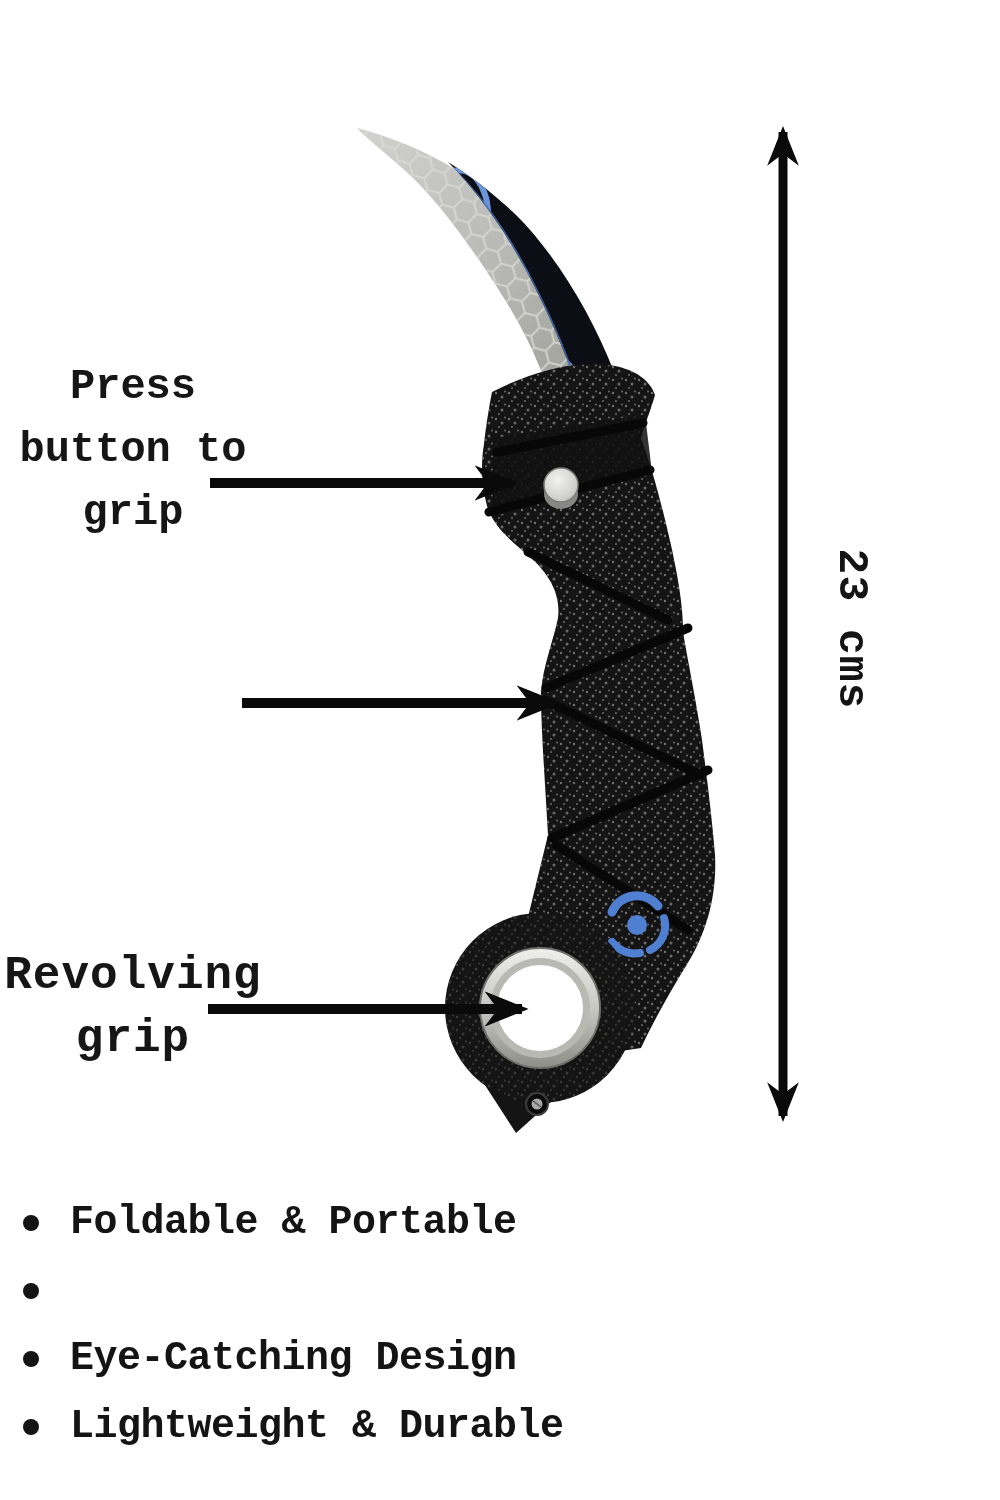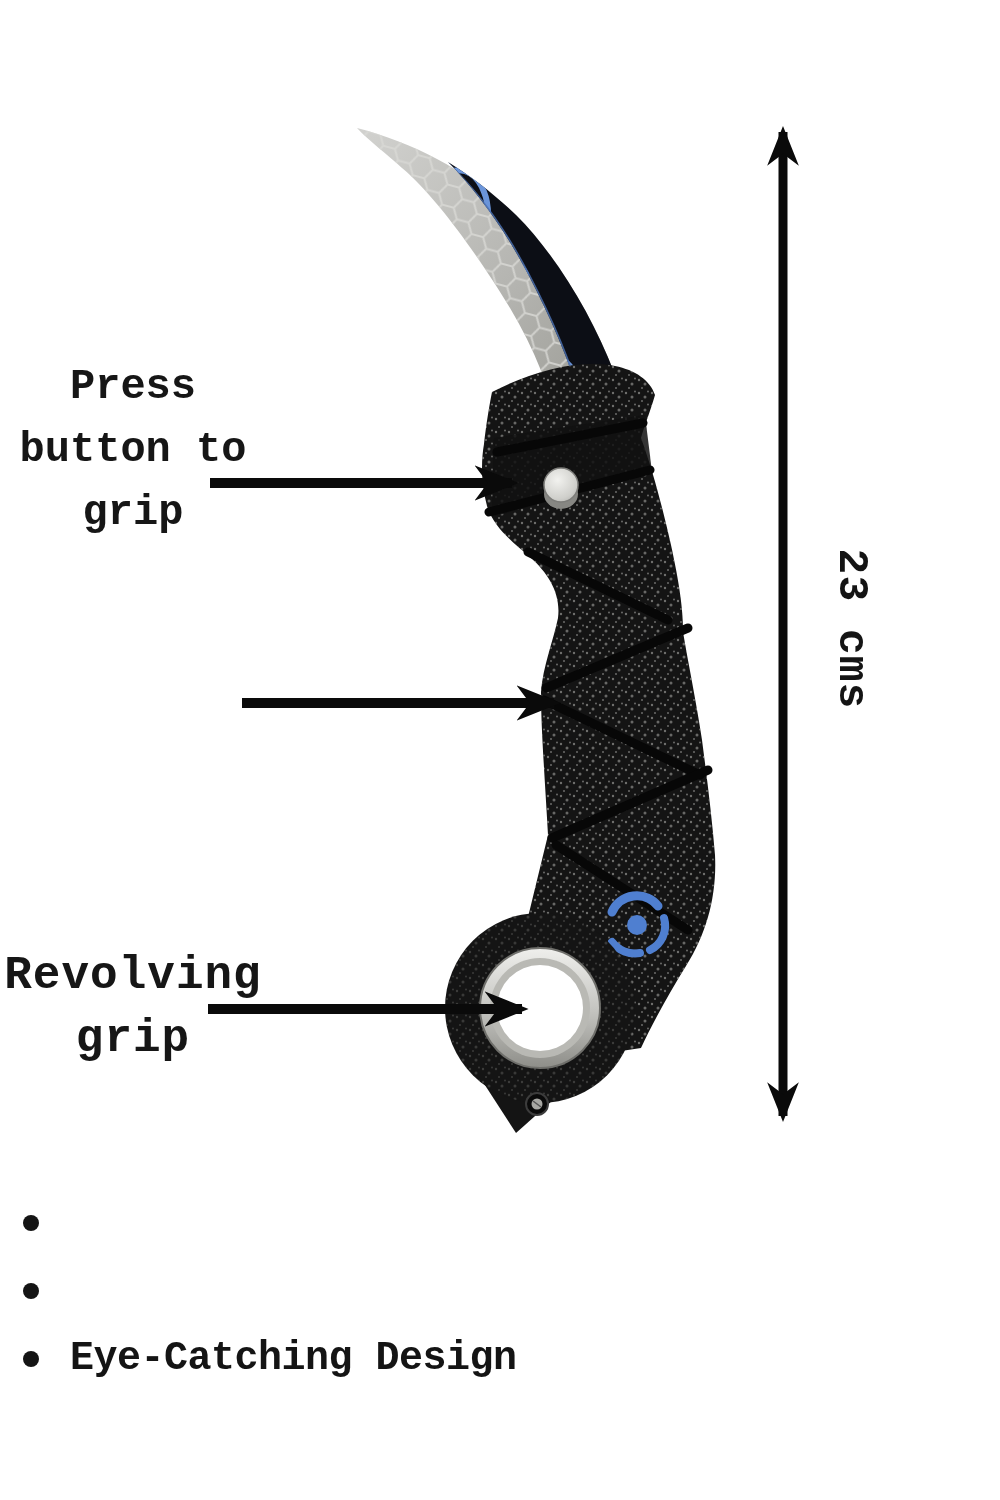--- a/index.html
+++ b/index.html
@@ -179,23 +179,28 @@
   <div class="callout callout-revolve">
     <div>Revolving</div>
     <div>grip</div>
   </div>
 
   <div class="dim-label">23 cms</div>
 
   <ul class="features">
     <li>
       <span class="dot"></span>
+      <span>Foldable &amp; Portable</span>
     </li>
     <li>
       <span class="dot"></span>
     </li>
     <li>
       <span class="dot"></span>
       <span>Eye-Catching Design</span>
     </li>
+    <li>
+      <span class="dot"></span>
+      <span>Lightweight &amp; Durable</span>
+    </li>
   </ul>
 
 </div>
 
 </body></html>

